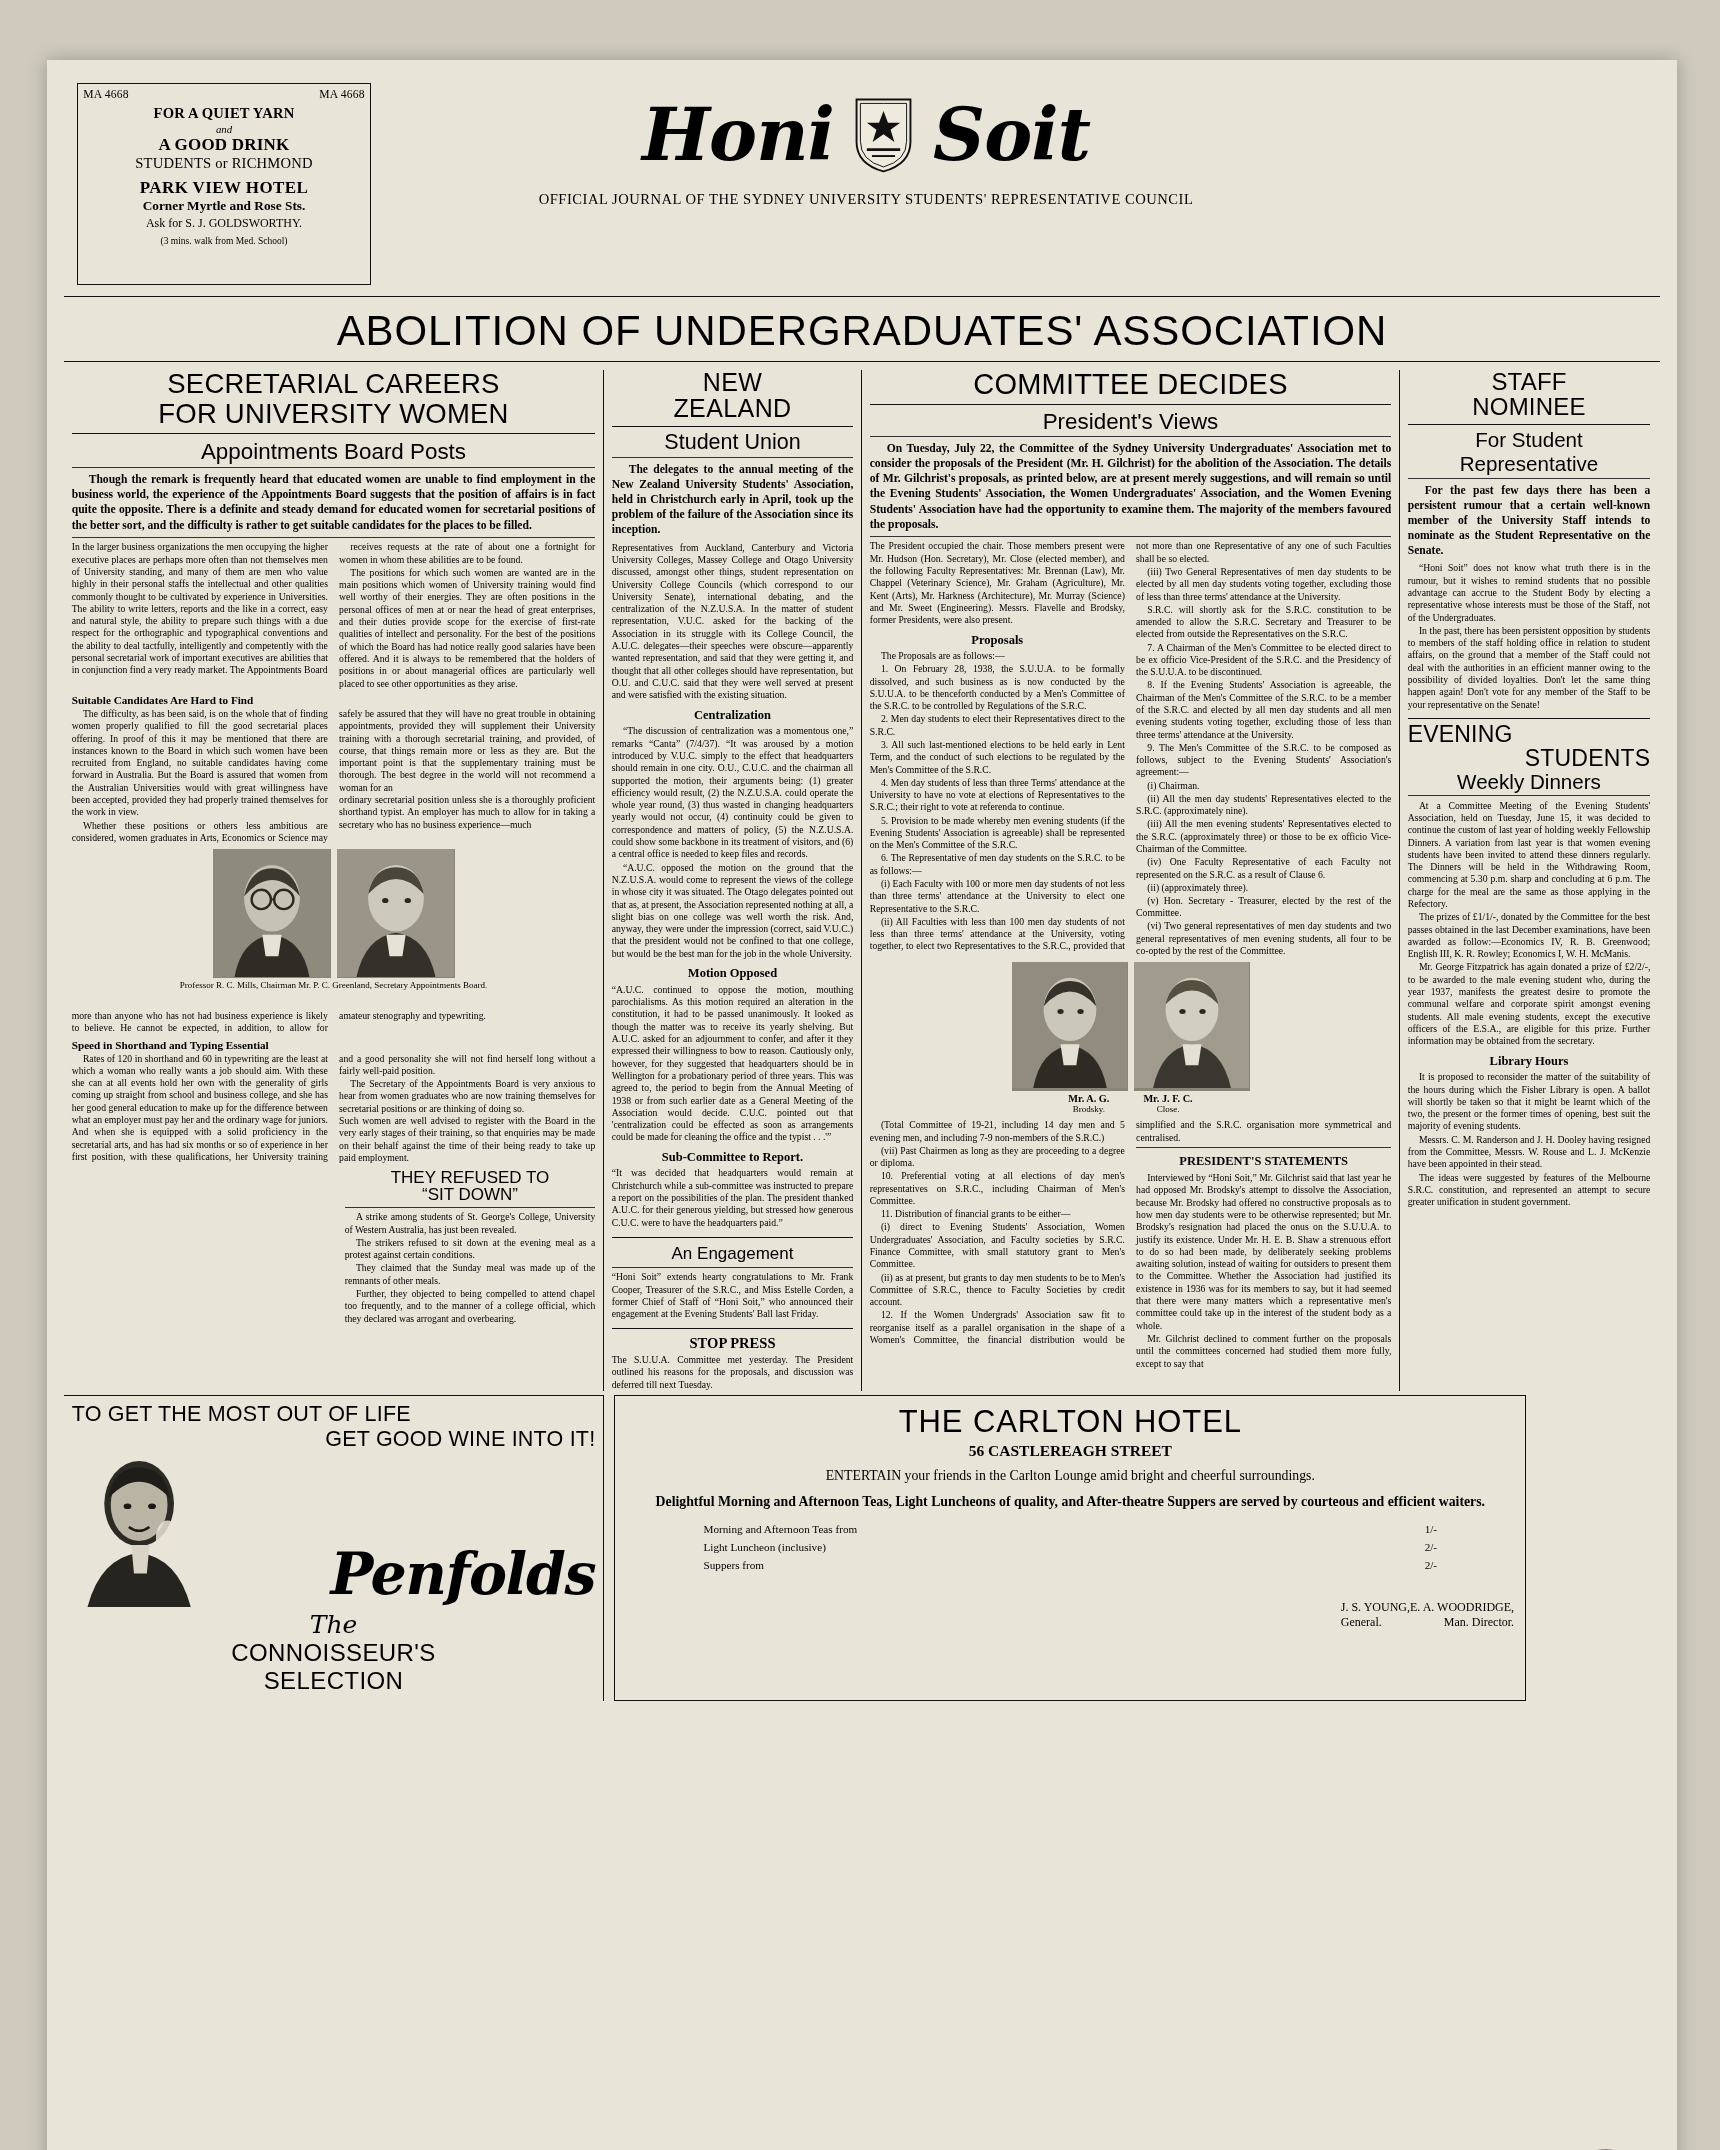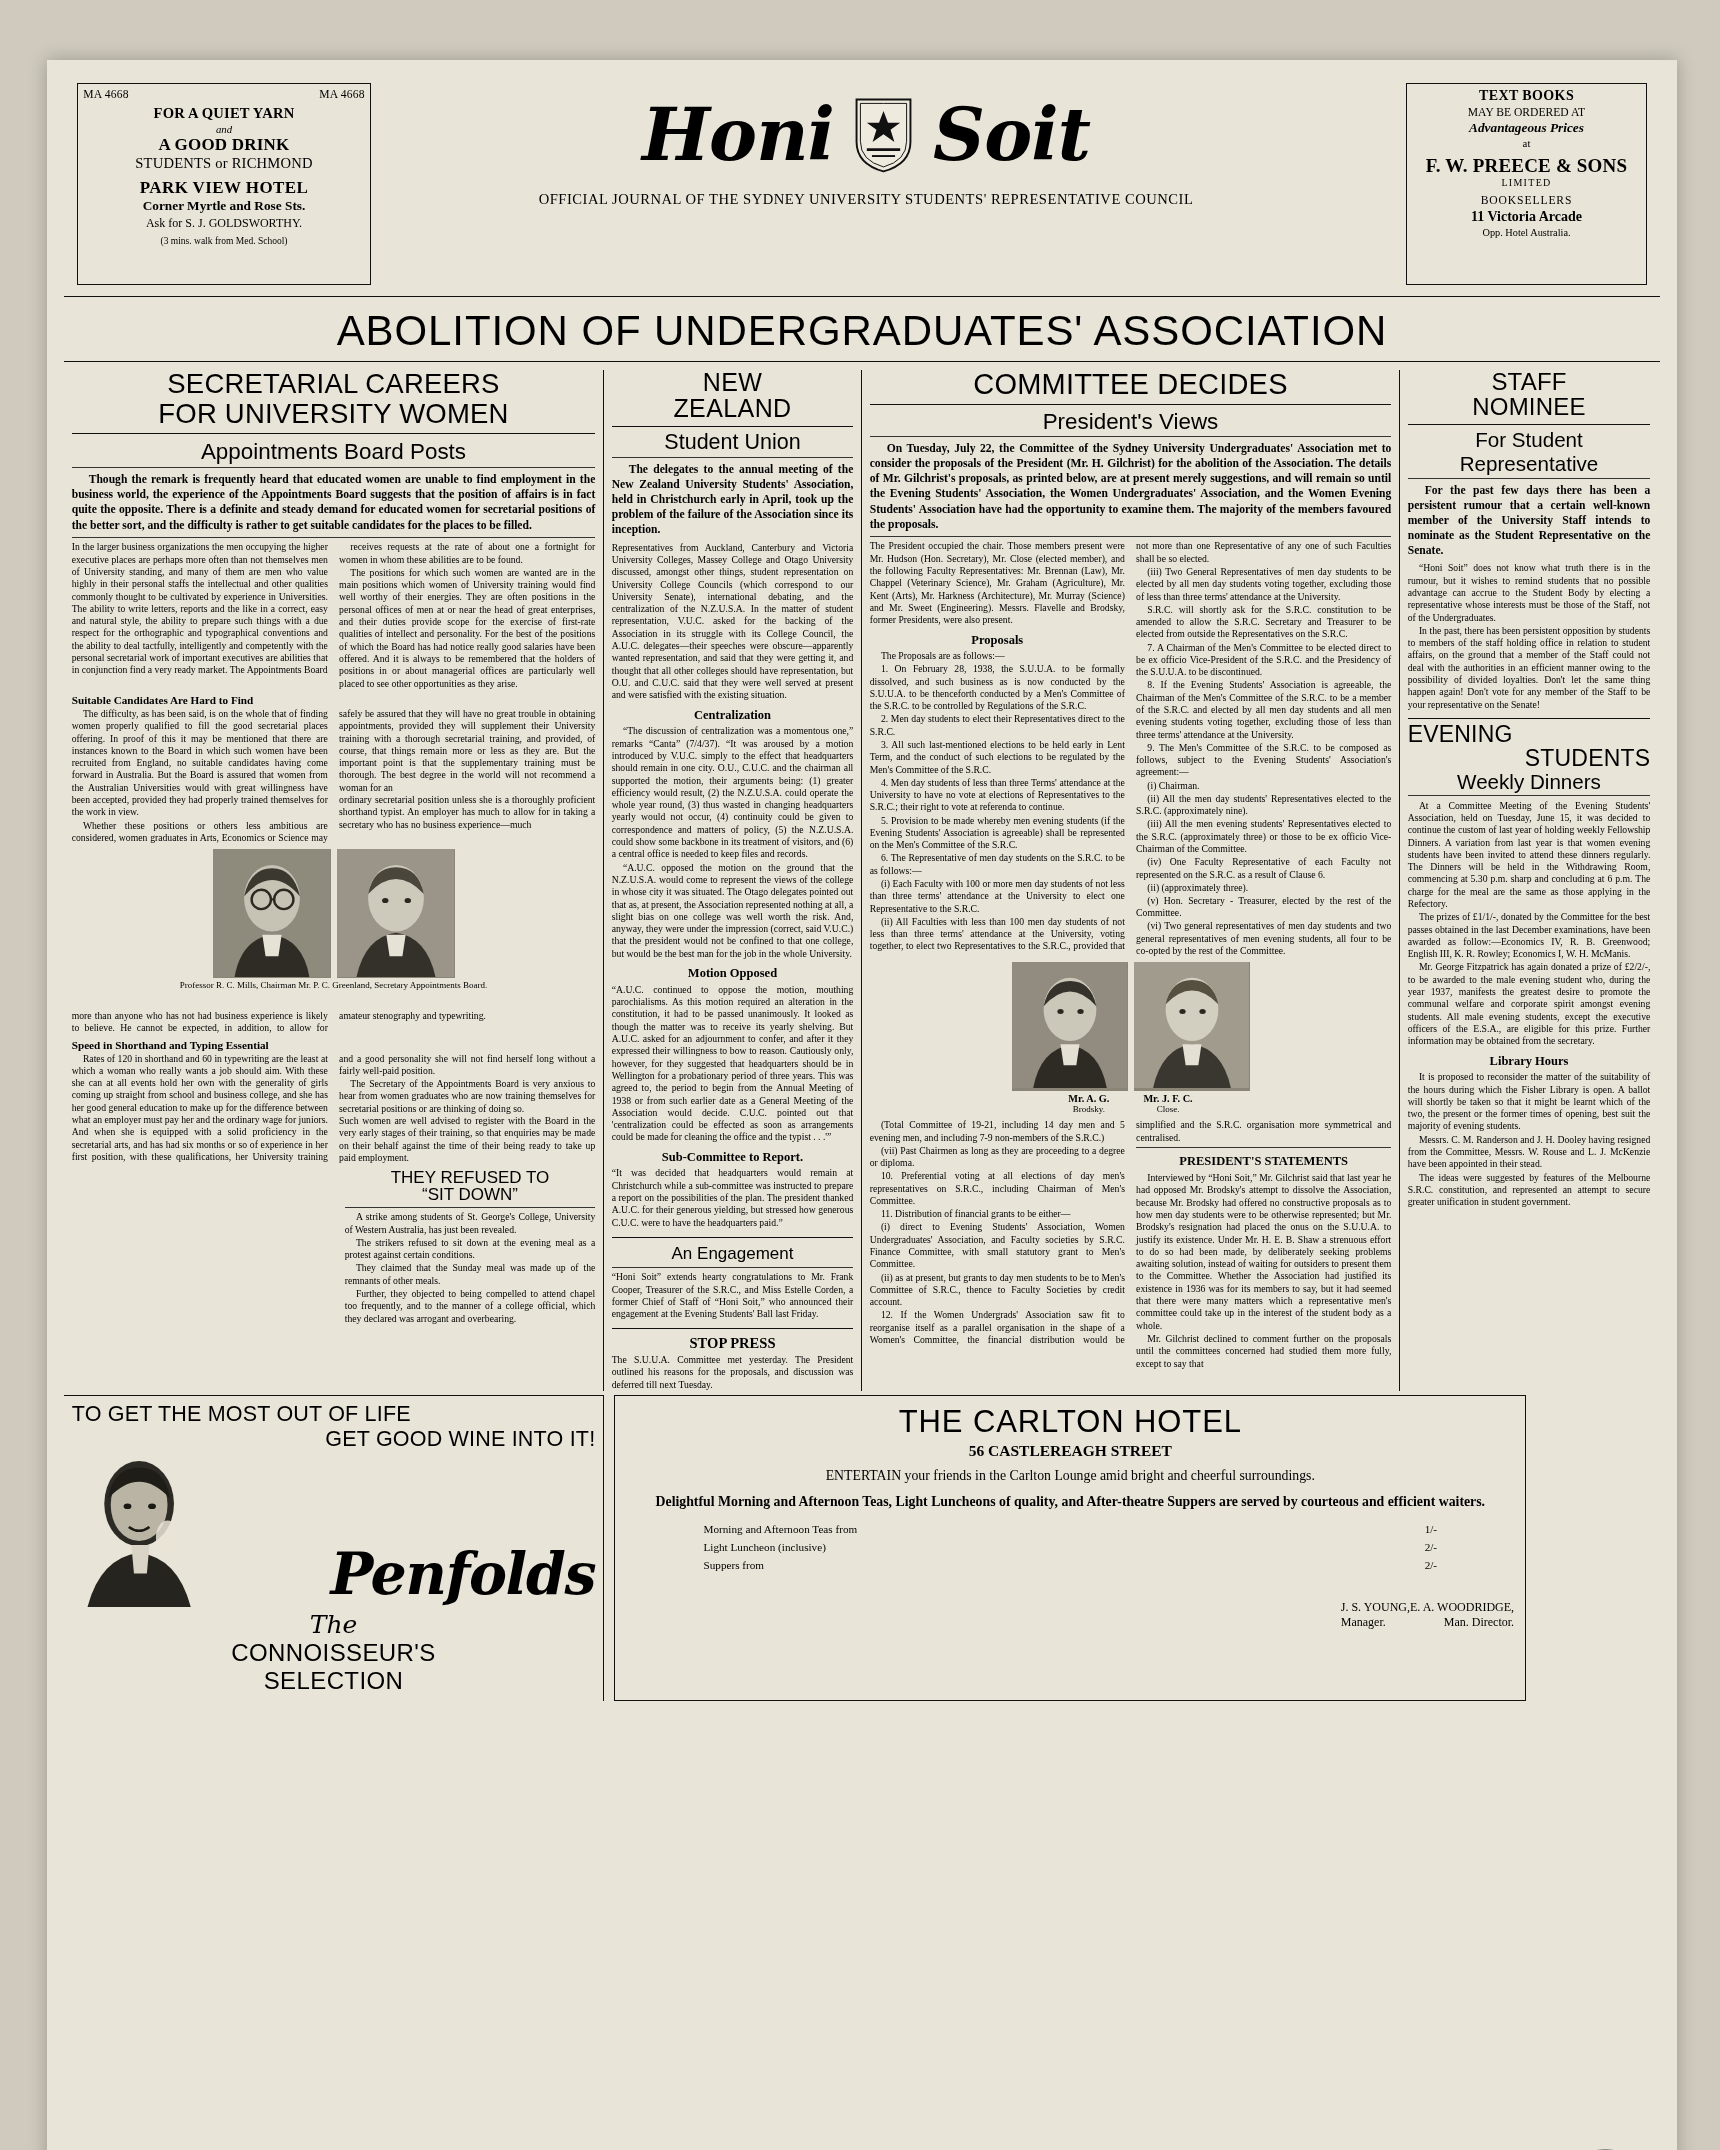--- a/index.html
+++ b/index.html
@@ -300,31 +300,20 @@
               <path d="M50 22 L57 40 L76 40 L61 51 L67 70 L50 58 L33 70 L39 51 L24 40 L43 40 Z" fill="#111"></path>
               <path d="M24 82 h52" stroke="#111" stroke-width="4"></path>
               <path d="M32 92 h36" stroke="#111" stroke-width="3"></path>
             </svg>
           </div>
           <div class="honi-word">Soit</div>
         </div>
         <div class="subtitle">OFFICIAL JOURNAL OF THE SYDNEY UNIVERSITY STUDENTS' REPRESENTATIVE COUNCIL</div>
       </div>
 
-      <div class="ad-box ad-right">
-        <div class="r1">TEXT BOOKS</div>
-        <div class="r2">MAY BE ORDERED AT</div>
-        <div class="r3">Advantageous Prices</div>
-        <div class="r4">at</div>
-        <div class="r5">F. W. PREECE &amp; SONS</div>
-        <div class="r6">LIMITED</div>
-        <div class="r7">BOOKSELLERS</div>
-        <div class="r8">11 Victoria Arcade</div>
-        <div class="r9">Opp. Hotel Australia.</div>
-      </div>
     </div>
 
     <div class="banner">ABOLITION OF UNDERGRADUATES' ASSOCIATION</div>
 
     <div class="cols">
 
       <div class="col c1">
         <div class="hl-sans h-sec">SECRETARIAL CAREERS</div>
         <div class="hl-sans h-sec">FOR UNIVERSITY WOMEN</div>
         <div class="rule"></div>
@@ -593,21 +582,21 @@
             <span>2/-</span>
           </div>
           <div>
             <span>Suppers from</span>
             <span>2/-</span>
           </div>
         </div>
         <div class="ct-sign">
           <div>
             <b>J. S. YOUNG,</b>
-            <b>Manager.</b>
+            <b>General.</b>
           </div>
           <div style="text-align:right">
             <b>E. A. WOODRIDGE,</b>
             <b>Man. Director.</b>
           </div>
         </div>
       </div>
     </div>
 
     <div class="stamp">UNIVERSITY</div>

